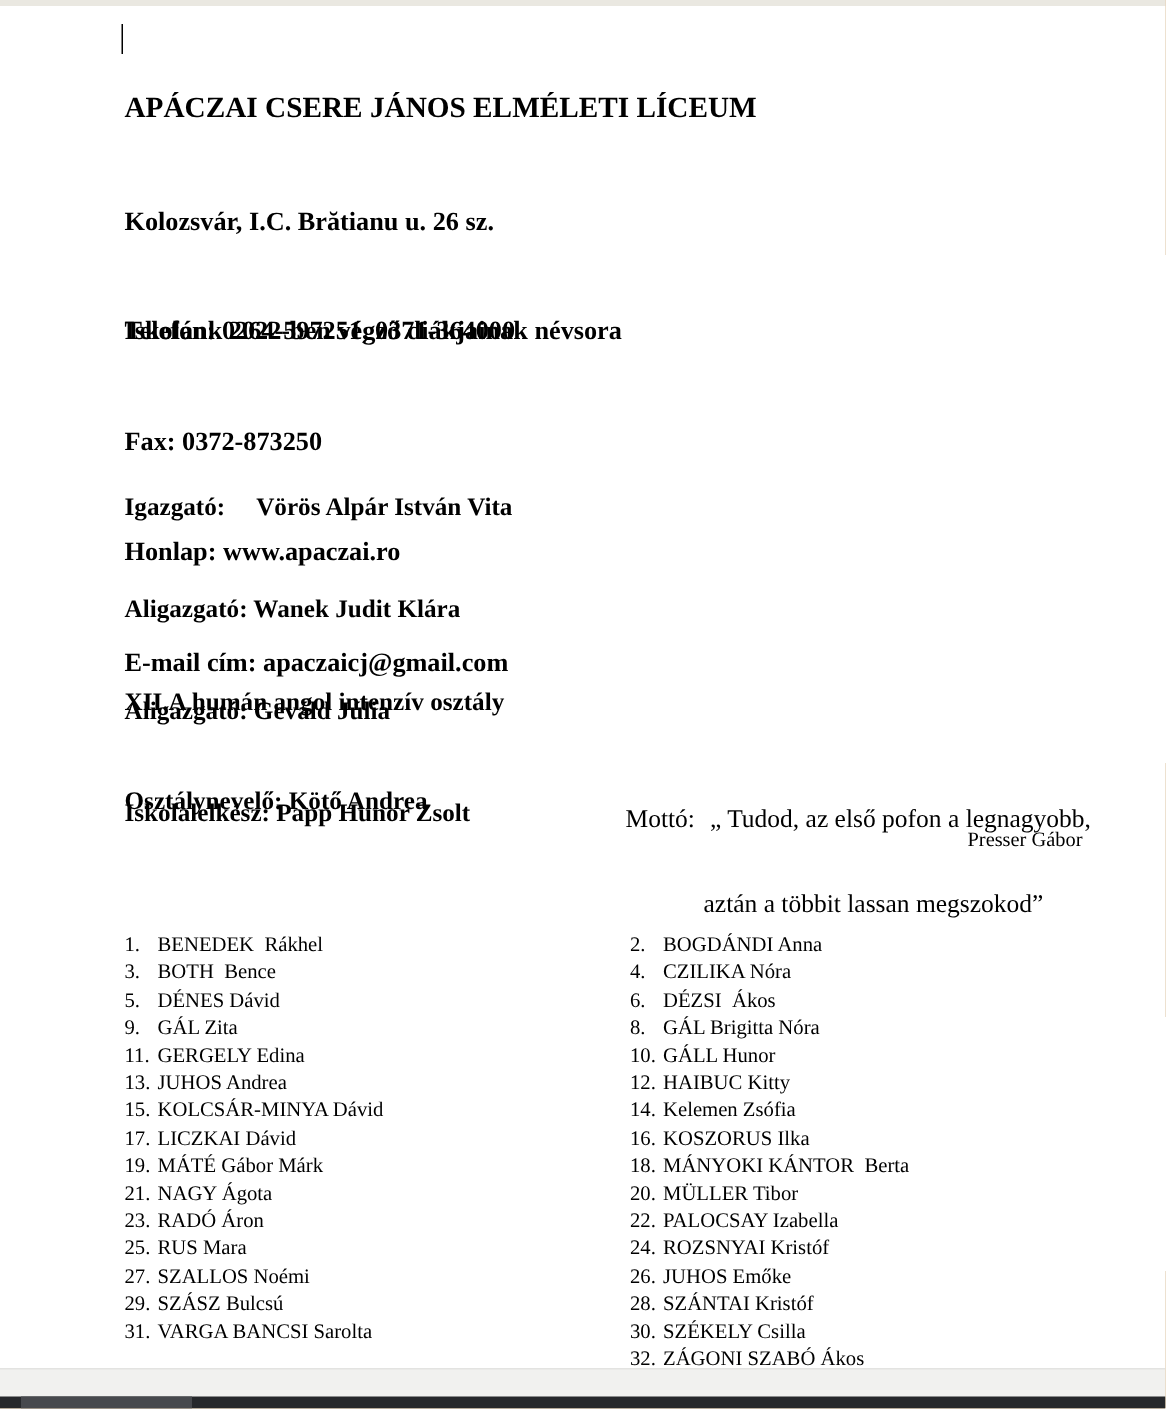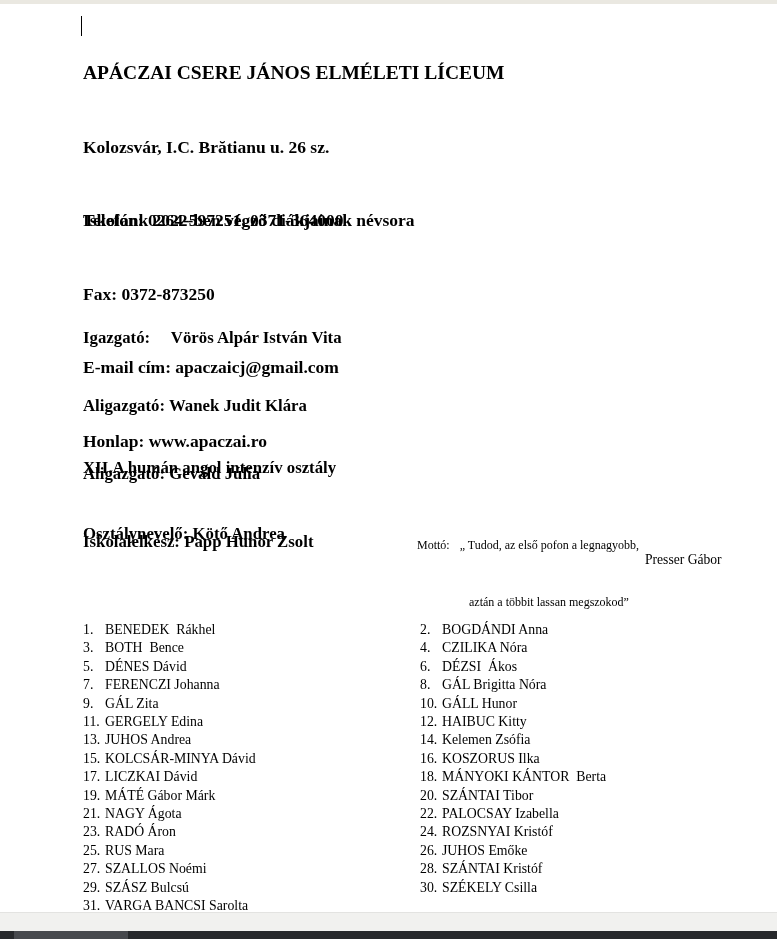--- a/index.html
+++ b/index.html
@@ -69,21 +69,21 @@
     position: absolute;
     left: 83px; top: 408px;
     font-weight: bold;
     font-size: 16.8px;
     line-height: 22.3px;
     white-space: pre;
   }
   .motto-block {
     position: absolute;
     left: 417px; top: 494px;
-    font-size: 12px;
+    font-size: 17px;
     line-height: 19px;
     white-space: pre;
   }
   .motto-row1 { display: flex; }
   .motto-label { margin-right: 10px; }
   .motto-line2 { margin-left: 52px; }
   .motto-author {
     position: absolute;
     left: 645px; top: 547px;
     font-size: 13.6px;
@@ -134,22 +134,22 @@
 
   <div class="doc-page">
 
     <div class="text-cursor"></div>
 
     <div class="header-block">
       <div class="school-name">APÁCZAI CSERE JÁNOS ELMÉLETI LÍCEUM</div>
       <div>Kolozsvár, I.C. Brătianu u. 26 sz.</div>
       <div>Telefon: 0264-597251, 0371-364000</div>
       <div>Fax: 0372-873250</div>
+      <div>Honlap: www.apaczai.ro</div>
       <div>E-mail cím: apaczaicj@gmail.com</div>
-      <div>Honlap: www.apaczai.ro</div>
     </div>
 
     <div class="doc-title">Iskolánk 2022-ben végző diákjainak névsora</div>
 
     <div class="staff-block">
       <div class="staff-line">Igazgató:     Vörös Alpár István Vita</div>
       <div class="staff-line">Aligazgató: Wanek Judit Klára</div>
       <div class="staff-line">Aligazgató: Geváld Júlia</div>
       <div class="staff-line">Iskolalelkész: Papp Hunor Zsolt</div>
     </div>
@@ -166,21 +166,20 @@
       </div>
       <div class="motto-line2">aztán a többit lassan megszokod”</div>
     </div>
 
     <div class="motto-author">Presser Gábor</div>
 
     <div class="student-col left">
         <div class="student-row"><span class="num">1.</span><span class="name">BENEDEK  Rákhel</span></div>
         <div class="student-row"><span class="num">3.</span><span class="name">BOTH  Bence</span></div>
         <div class="student-row"><span class="num">5.</span><span class="name">DÉNES Dávid</span></div>
-        <div class="student-row"><span class="num">7.</span><span class="name">FERENCZI Johanna</span></div>
         <div class="student-row"><span class="num">9.</span><span class="name">GÁL Zita</span></div>
         <div class="student-row"><span class="num">11.</span><span class="name">GERGELY Edina</span></div>
         <div class="student-row"><span class="num">13.</span><span class="name">JUHOS Andrea</span></div>
         <div class="student-row"><span class="num">15.</span><span class="name">KOLCSÁR-MINYA Dávid</span></div>
         <div class="student-row"><span class="num">17.</span><span class="name">LICZKAI Dávid</span></div>
         <div class="student-row"><span class="num">19.</span><span class="name">MÁTÉ Gábor Márk</span></div>
         <div class="student-row"><span class="num">21.</span><span class="name">NAGY Ágota</span></div>
         <div class="student-row"><span class="num">23.</span><span class="name">RADÓ Áron</span></div>
         <div class="student-row"><span class="num">25.</span><span class="name">RUS Mara</span></div>
         <div class="student-row"><span class="num">27.</span><span class="name">SZALLOS Noémi</span></div>
@@ -190,26 +189,27 @@
     <div class="student-col right">
         <div class="student-row"><span class="num">2.</span><span class="name">BOGDÁNDI Anna</span></div>
         <div class="student-row"><span class="num">4.</span><span class="name">CZILIKA Nóra</span></div>
         <div class="student-row"><span class="num">6.</span><span class="name">DÉZSI  Ákos</span></div>
         <div class="student-row"><span class="num">8.</span><span class="name">GÁL Brigitta Nóra</span></div>
         <div class="student-row"><span class="num">10.</span><span class="name">GÁLL Hunor</span></div>
         <div class="student-row"><span class="num">12.</span><span class="name">HAIBUC Kitty</span></div>
         <div class="student-row"><span class="num">14.</span><span class="name">Kelemen Zsófia</span></div>
         <div class="student-row"><span class="num">16.</span><span class="name">KOSZORUS Ilka</span></div>
         <div class="student-row"><span class="num">18.</span><span class="name">MÁNYOKI KÁNTOR  Berta</span></div>
-        <div class="student-row"><span class="num">20.</span><span class="name">SZÁNTAI Tibor</span></div>
+        <div class="student-row"><span class="num">20.</span><span class="name">MÜLLER Tibor</span></div>
         <div class="student-row"><span class="num">22.</span><span class="name">PALOCSAY Izabella</span></div>
         <div class="student-row"><span class="num">24.</span><span class="name">ROZSNYAI Kristóf</span></div>
         <div class="student-row"><span class="num">26.</span><span class="name">JUHOS Emőke</span></div>
         <div class="student-row"><span class="num">28.</span><span class="name">SZÁNTAI Kristóf</span></div>
         <div class="student-row"><span class="num">30.</span><span class="name">SZÉKELY Csilla</span></div>
+        <div class="student-row"><span class="num">32.</span><span class="name">ZÁGONI SZABÓ Ákos</span></div>
       </div>
 
   </div>
 
   <div class="bottom-strip"></div>
 
   <div class="scrollbar-h">
     <div class="thumb"></div>
   </div>
 

